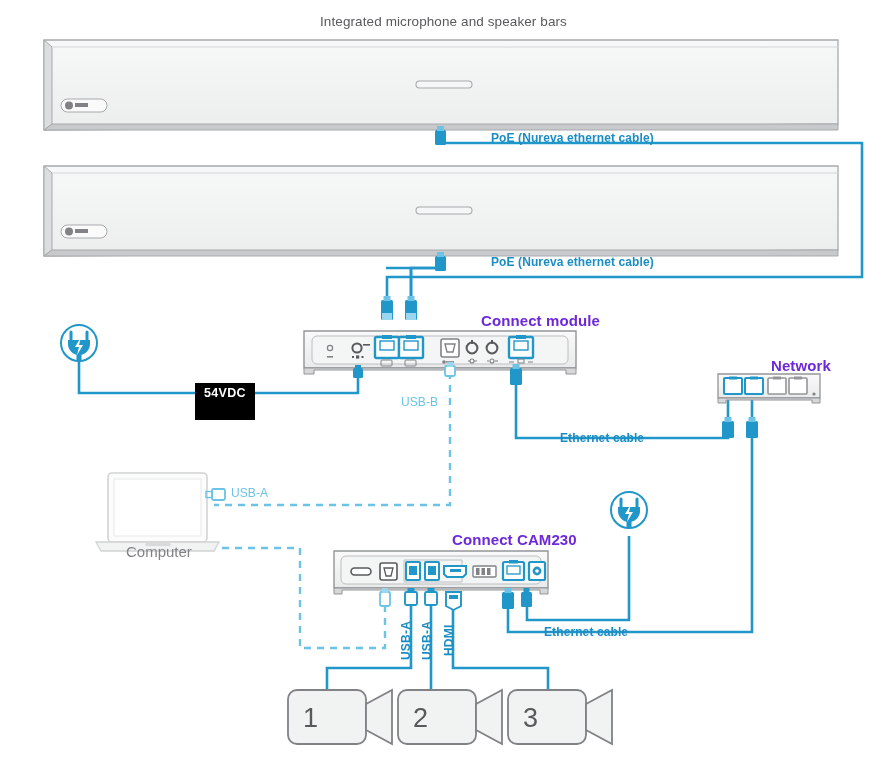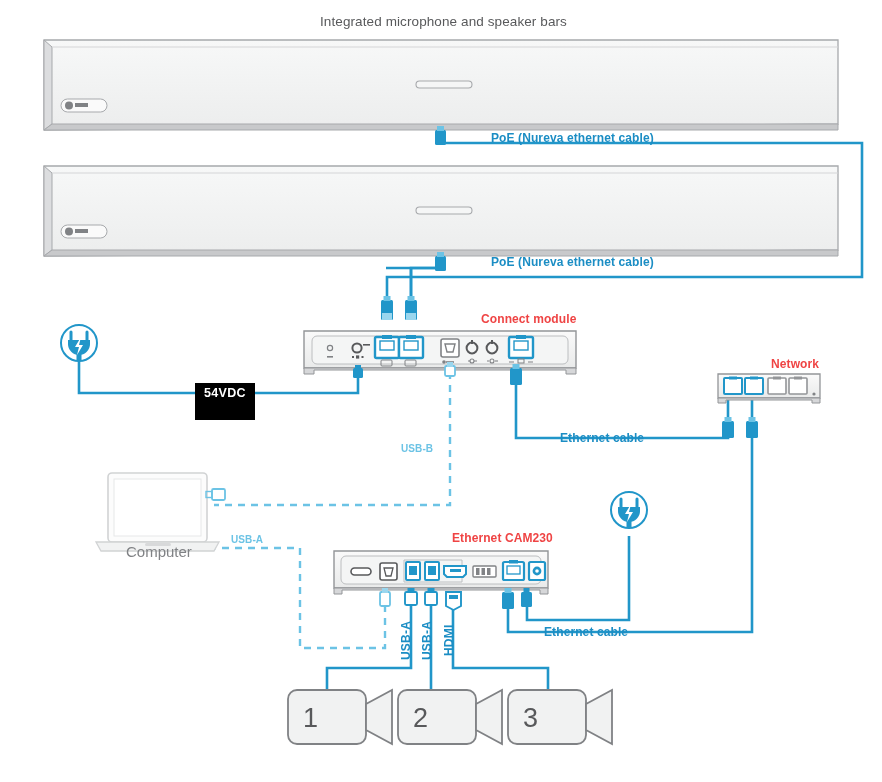--- a/index.html
+++ b/index.html
@@ -4,23 +4,23 @@
 <title>Nureva Connect Diagram</title>
 <style>
   html,body{margin:0;padding:0;background:#ffffff;}
   body{width:882px;height:782px;position:relative;
        font-family:"Liberation Sans","DejaVu Sans",sans-serif;
        -webkit-font-smoothing:antialiased;overflow:hidden;}
   #stage{position:absolute;left:0;top:0;width:746px;height:782px;}
   svg#diagram{position:absolute;left:0;top:0;width:882px;height:782px;display:block;}
   .lbl{position:absolute;white-space:nowrap;}
   .hdr{font-size:13.5px;color:#58595b;letter-spacing:.1px;}
-  .devname{font-size:12px;color:#ef4444;font-weight:bold;letter-spacing:.1px;}
+  .devname{font-size:15px;color:#6d28d9;font-weight:bold;letter-spacing:.1px;}
   .cblue{font-size:12px;color:#1b8dc4;font-weight:bold;letter-spacing:.1px;padding-left:39px;}
-  .cblue-light{font-size:10px;color:#6cc3e5;font-weight:bold;letter-spacing:.1px;margin-top:48px;}
+  .cblue-light{font-size:12px;color:#6cc3e5;font-weight:normal;letter-spacing:.1px;}
   .computerlbl{font-size:15px;color:#808285;}
   .badge{position:absolute;background:#000000;color:#fff;font-size:12.5px;
          font-weight:bold;padding:3px 9px 20px 9px;letter-spacing:.3px;}
   .vlabel{position:absolute;font-size:12px;color:#1b8dc4;font-weight:bold;
           transform:rotate(-90deg);transform-origin:left top;letter-spacing:.2px;}
   .camnum{position:absolute;font-size:27px;color:#58595b;font-weight:normal;}
 </style>
 </head>
 <body>
 
@@ -302,21 +302,21 @@
 <div class="lbl cblue-light" style="left:401px;top:395px;">USB-B</div>
 
 <div class="lbl cblue" style="left:521px;top:431px;">Ethernet cable</div>
 
 <div class="lbl devname" style="left:771px;top:357px;">Network</div>
 
 <div class="lbl cblue-light" style="left:231px;top:486px;">USB-A</div>
 
 <div class="lbl computerlbl" style="left:126px;top:543px;">Computer</div>
 
-<div class="lbl devname" style="left:452px;top:531px;">Ethernet CAM230</div>
+<div class="lbl devname" style="left:452px;top:531px;">Connect CAM230</div>
 
 <div class="lbl cblue" style="left:505px;top:625px;">Ethernet cable</div>
 
 <div class="vlabel" style="left:399px;top:660px;">USB-A</div>
 <div class="vlabel" style="left:420px;top:660px;">USB-A</div>
 <div class="vlabel" style="left:442px;top:656px;">HDMI</div>
 
 <div class="camnum" style="left:303px;top:703px;">1</div>
 <div class="camnum" style="left:413px;top:703px;">2</div>
 <div class="camnum" style="left:523px;top:703px;">3</div>

